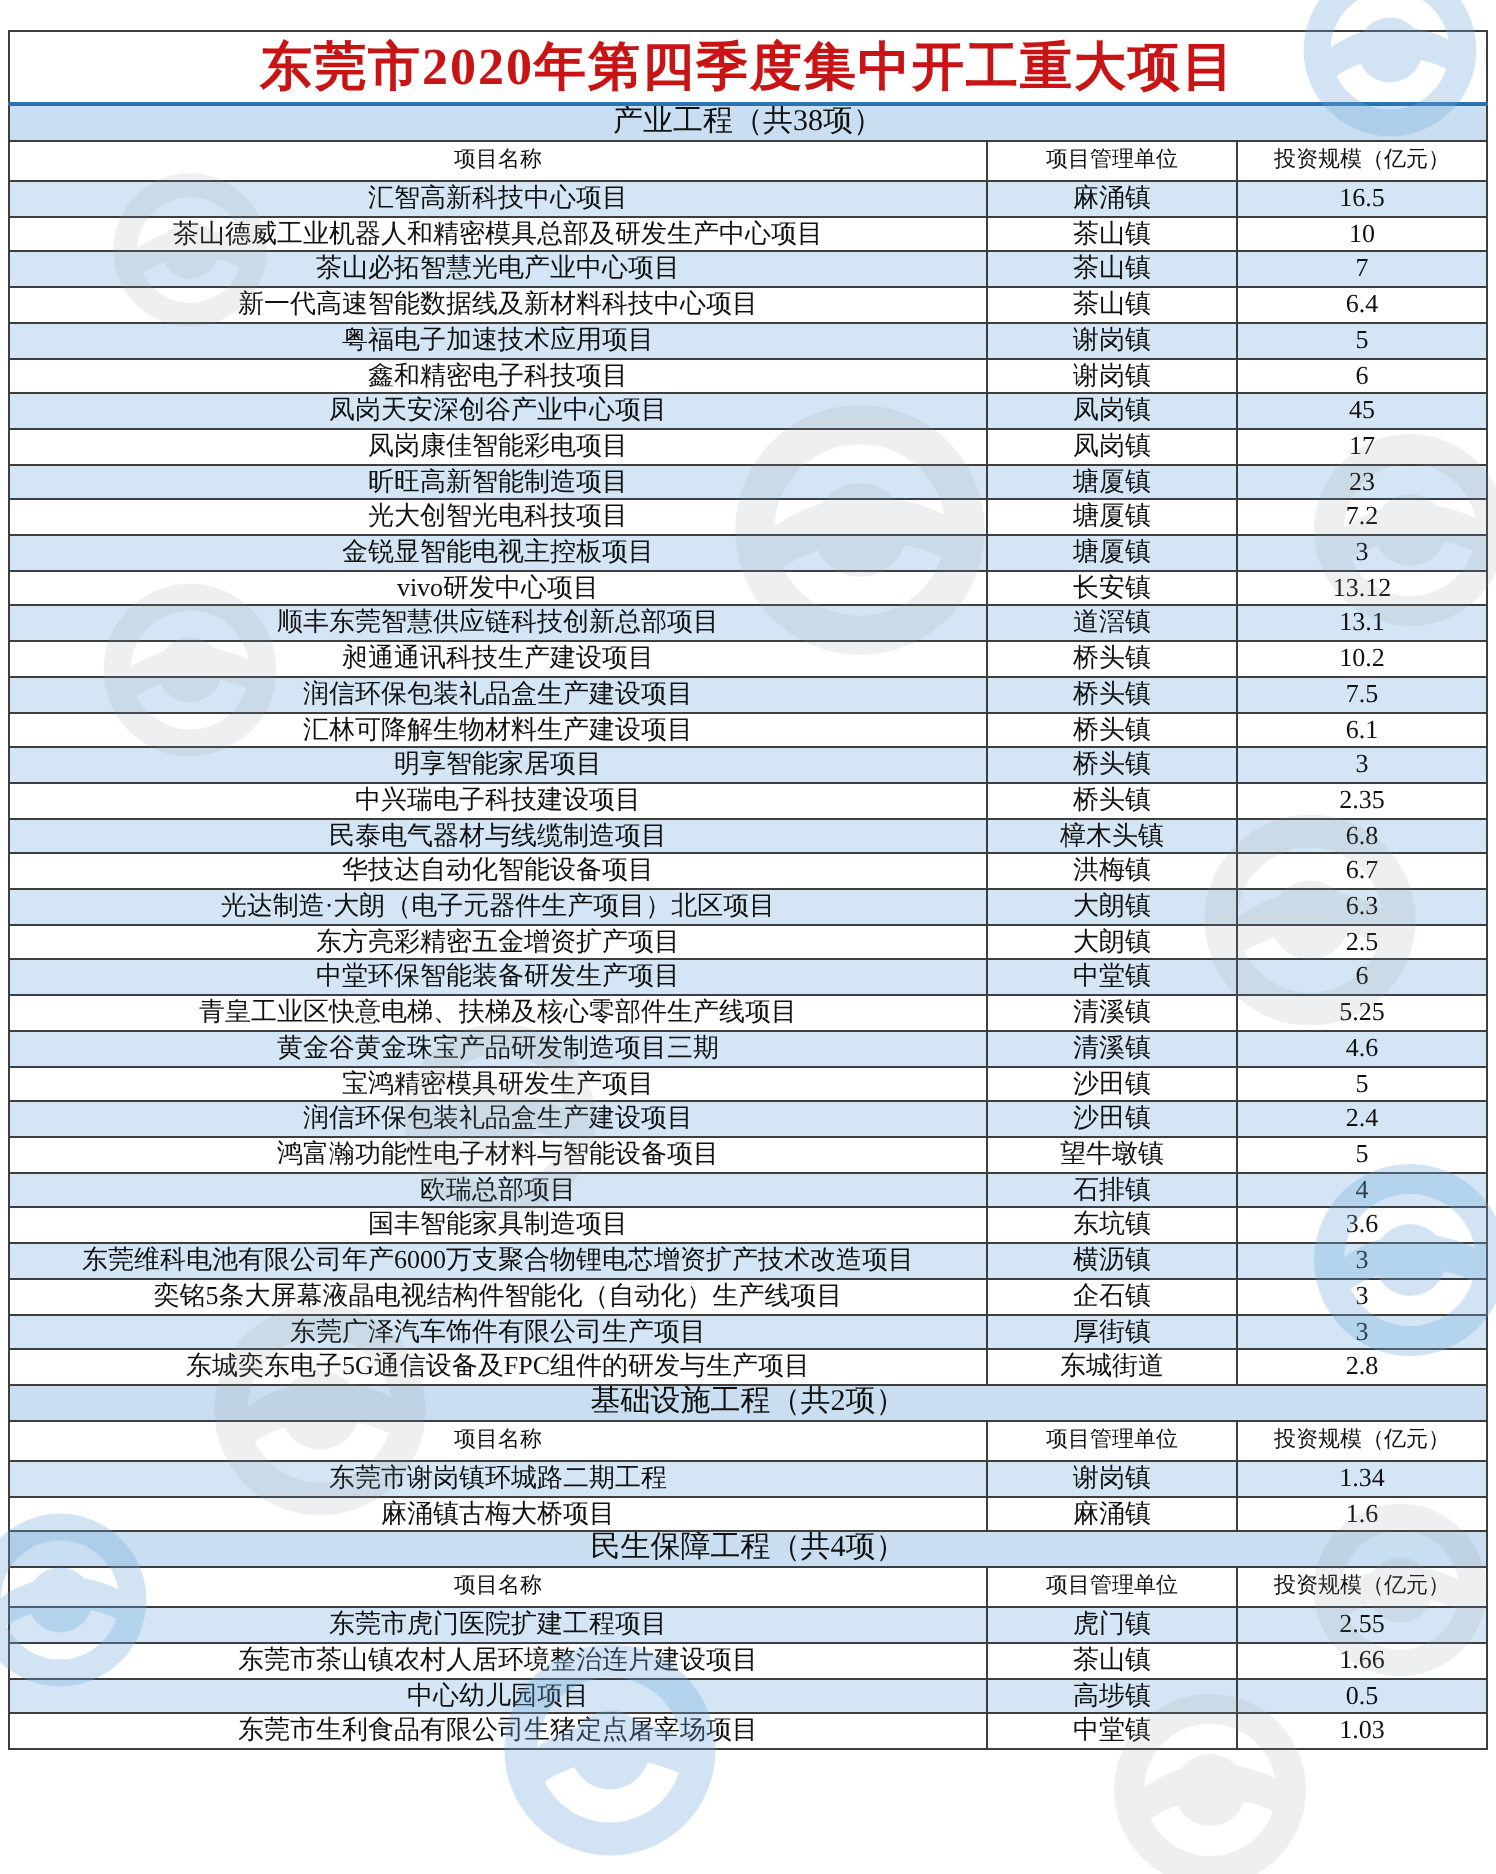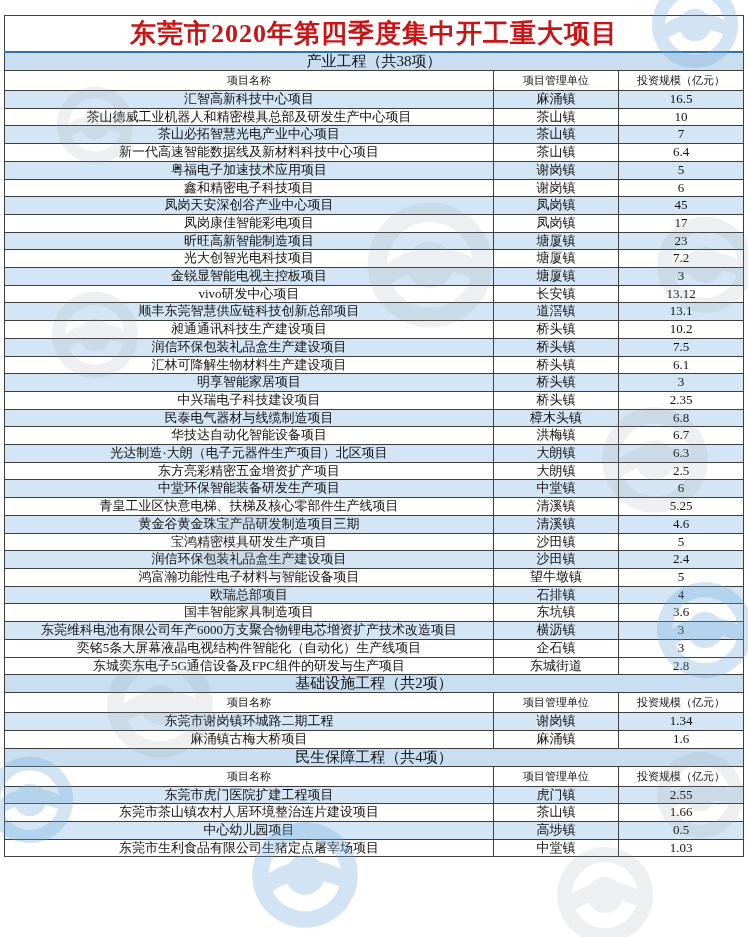--- a/index.html
+++ b/index.html
@@ -270,20 +270,25 @@
         <tr class="data-row alt">
           <td>东莞维科电池有限公司年产6000万支聚合物锂电芯增资扩产技术改造项目</td>
           <td>横沥镇</td>
           <td>3</td>
         </tr>
         <tr class="data-row">
           <td>奕铭5条大屏幕液晶电视结构件智能化（自动化）生产线项目</td>
           <td>企石镇</td>
           <td>3</td>
         </tr>
+        <tr class="data-row alt">
+          <td>东莞广泽汽车饰件有限公司生产项目</td>
+          <td>厚街镇</td>
+          <td>3</td>
+        </tr>
         <tr class="data-row">
           <td>东城奕东电子5G通信设备及FPC组件的研发与生产项目</td>
           <td>东城街道</td>
           <td>2.8</td>
         </tr>
         <tr class="section-row">
           <td colspan="3">基础设施工程（共2项）</td>
         </tr>
         <tr class="colhead-row">
           <td>项目名称</td>

